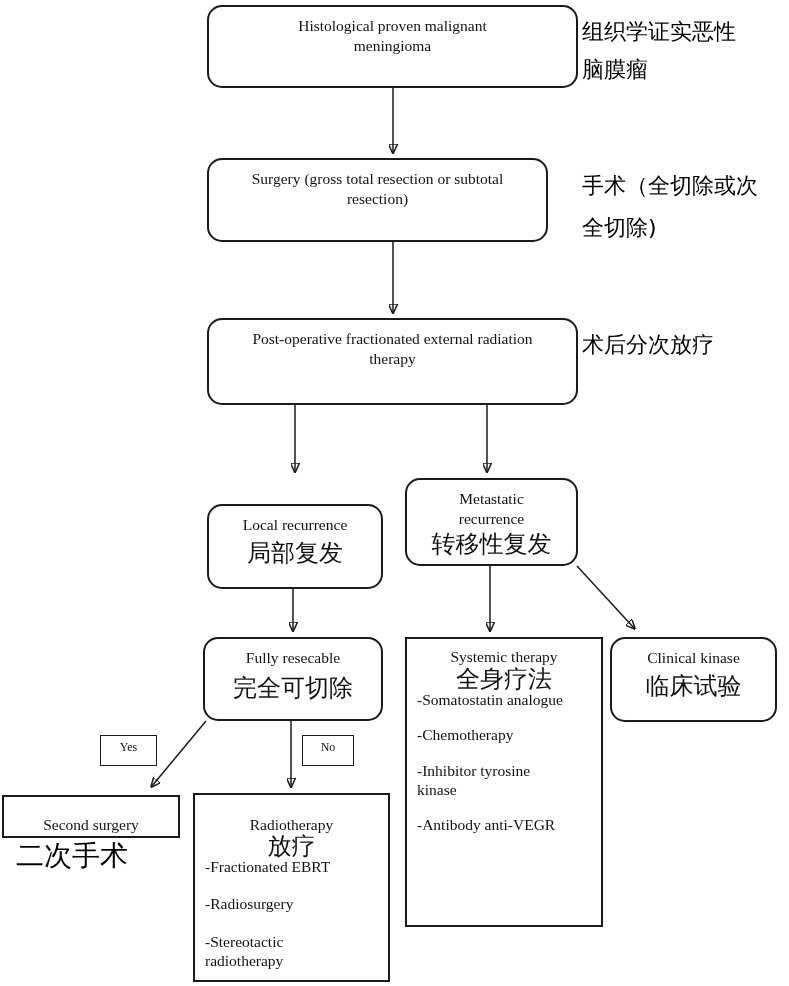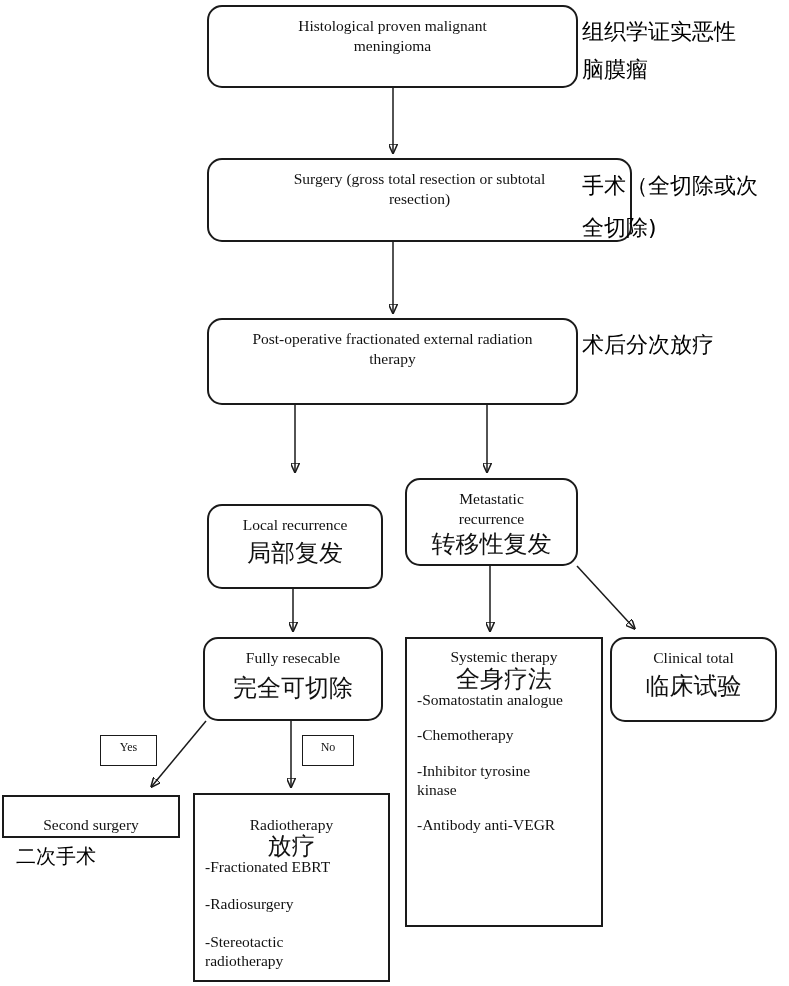--- a/index.html
+++ b/index.html
@@ -77,21 +77,21 @@
     <line x1="577" y1="566" x2="634" y2="628" marker-end="url(#arr)"></line>
     <line x1="206" y1="721" x2="152" y2="786" marker-end="url(#arr)"></line>
     <line x1="291" y1="721" x2="291" y2="786" marker-end="url(#arr)"></line>
   </svg>
 
   <div class="box en pad-top" style="left:207px;top:5px;width:371px;height:83px;">
     <span class="inner" style="max-width:245px;">Histological proven malignant meningioma</span>
   </div>
   <div class="ann" style="left:582px;top:13px;width:170px;">组织学证实恶性脑膜瘤</div>
 
-  <div class="box en pad-top" style="left:207px;top:158px;width:425px;height:84px;">
+  <div class="box en pad-top" style="left:207px;top:158px;width:341px;height:84px;">
     <span class="inner" style="max-width:315px;">Surgery (gross total resection or subtotal resection)</span>
   </div>
   <div class="ann" style="left:582px;top:165px;width:192px;line-height:42px;">手术（全切除或次全切除)</div>
 
   <div class="box en pad-top" style="left:207px;top:318px;width:371px;height:87px;">
     <span class="inner" style="max-width:285px;">Post-operative fractionated external radiation therapy</span>
   </div>
   <div class="ann" style="left:582px;top:326px;width:200px;">术后分次放疗</div>
 
   <div class="box pad-top" style="left:207px;top:504px;width:176px;height:85px;">
@@ -117,26 +117,26 @@
     <div class="zh" style="margin-top:-2px;">全身疗法</div>
     <div class="list" style="margin-top:-4px;width:148px;">
       <div class="item">-Somatostatin analogue</div>
       <div class="item">-Chemotherapy</div>
       <div class="item">-Inhibitor tyrosine kinase</div>
       <div class="item">-Antibody anti-VEGR</div>
     </div>
   </div>
 
   <div class="box pad-top" style="left:610px;top:637px;width:167px;height:85px;">
-    <div class="en">Clinical total</div>
+    <div class="en">Clinical kinase</div>
     <div class="zh" style="margin-top:4px;">临床试验</div>
   </div>
 
   <div class="box en" style="left:2px;top:795px;width:178px;height:43px;padding-top:18px;">Second surgery</div>
-  <div class="ann" style="left:16px;top:840px;font-size:20px;line-height:32px;">二次手术</div>
+  <div class="ann" style="left:16px;top:840px;font-size:28px;line-height:32px;">二次手术</div>
 
   <div class="box" style="left:193px;top:793px;width:197px;height:189px;padding:20px 10px;">
     <div class="en">Radiotherapy</div>
     <div class="zh" style="margin-top:-3px;">放疗</div>
     <div class="list" style="margin-top:-4px;width:155px;">
       <div class="item" style="margin-bottom:18px;">-Fractionated EBRT</div>
       <div class="item" style="margin-bottom:18px;">-Radiosurgery</div>
       <div class="item">-Stereotactic radiotherapy</div>
     </div>
   </div>

